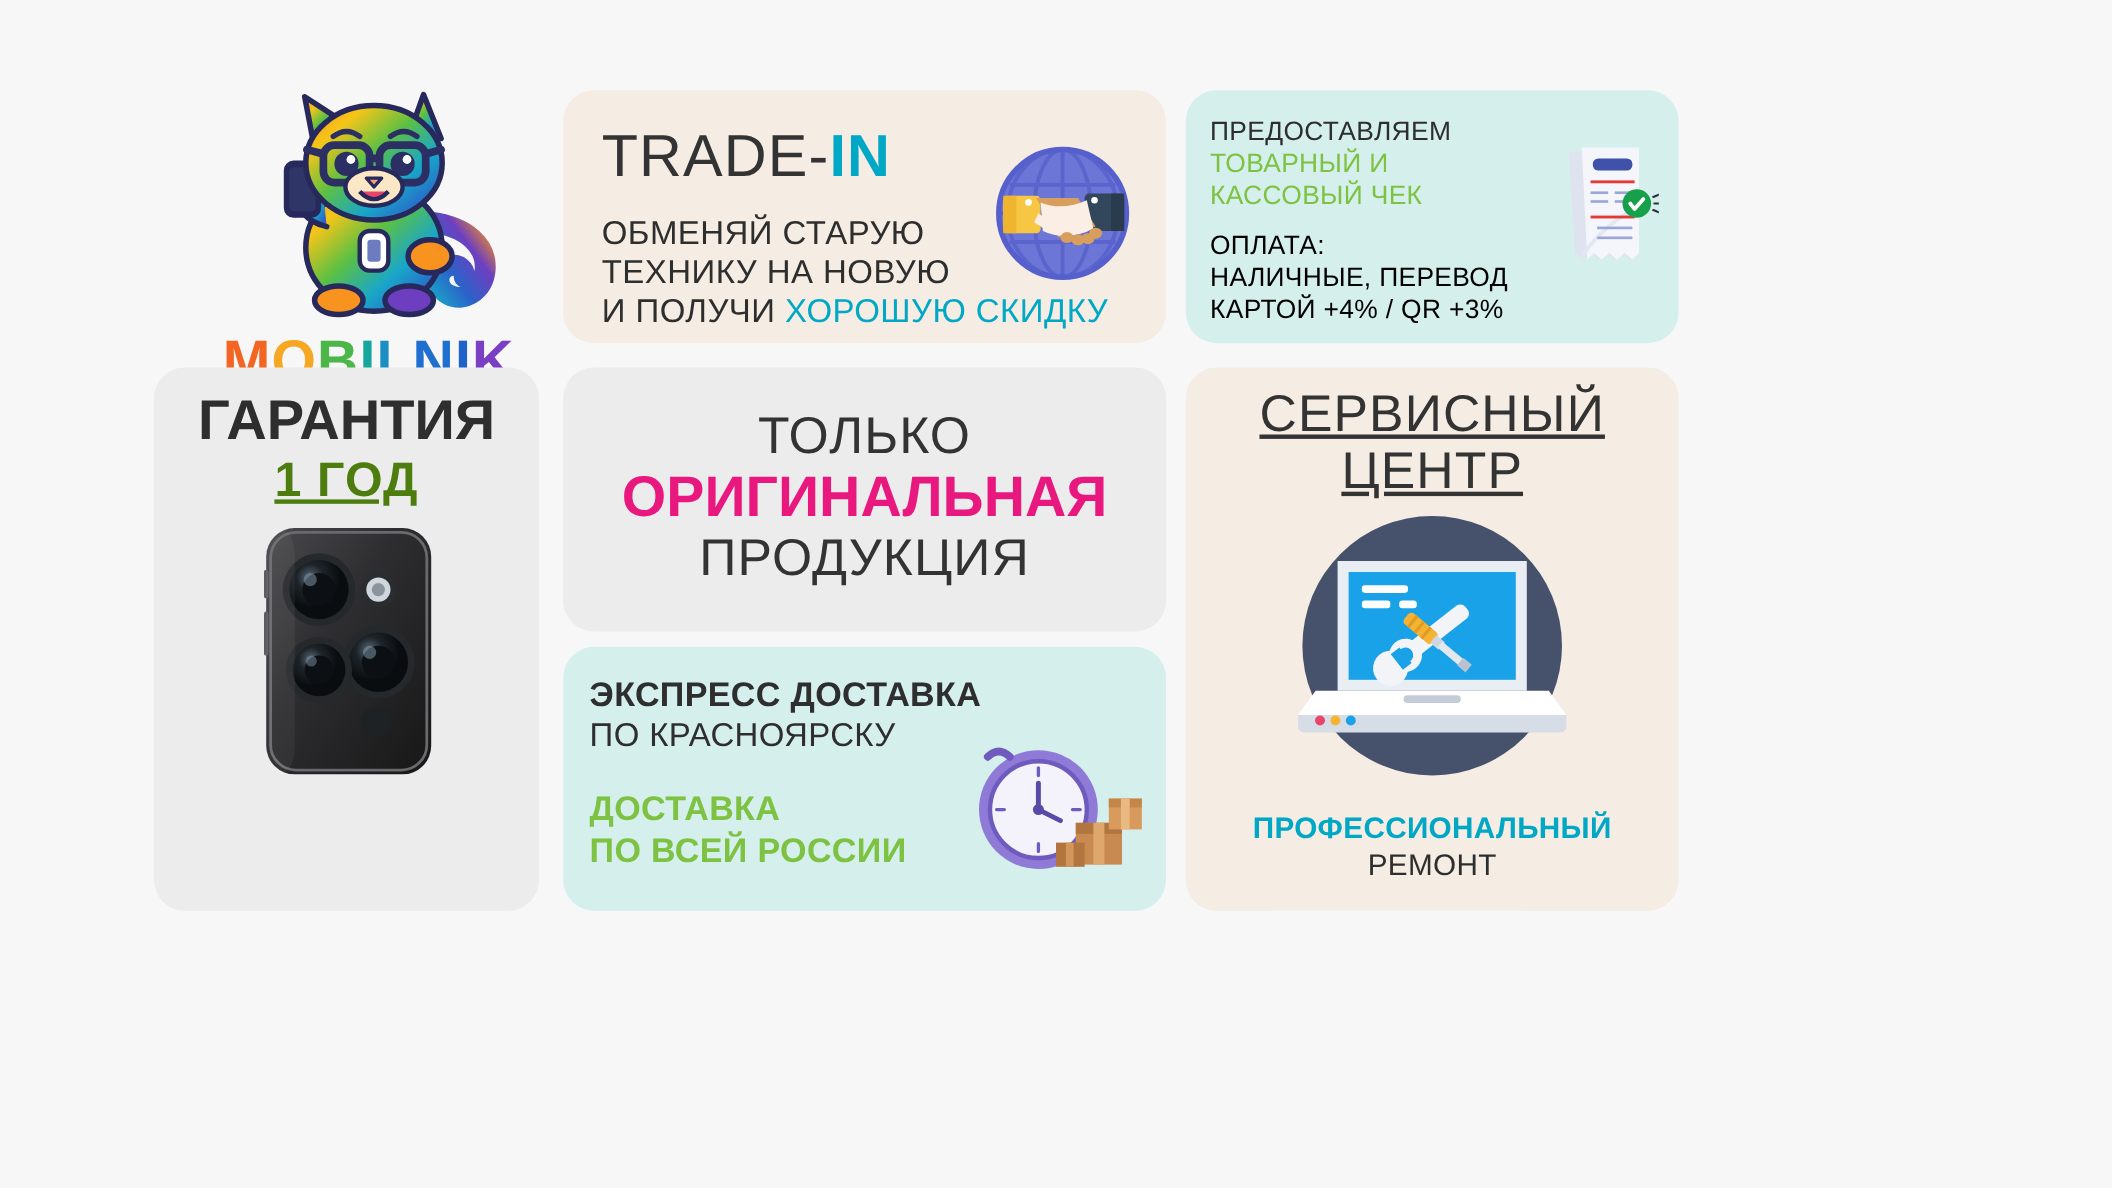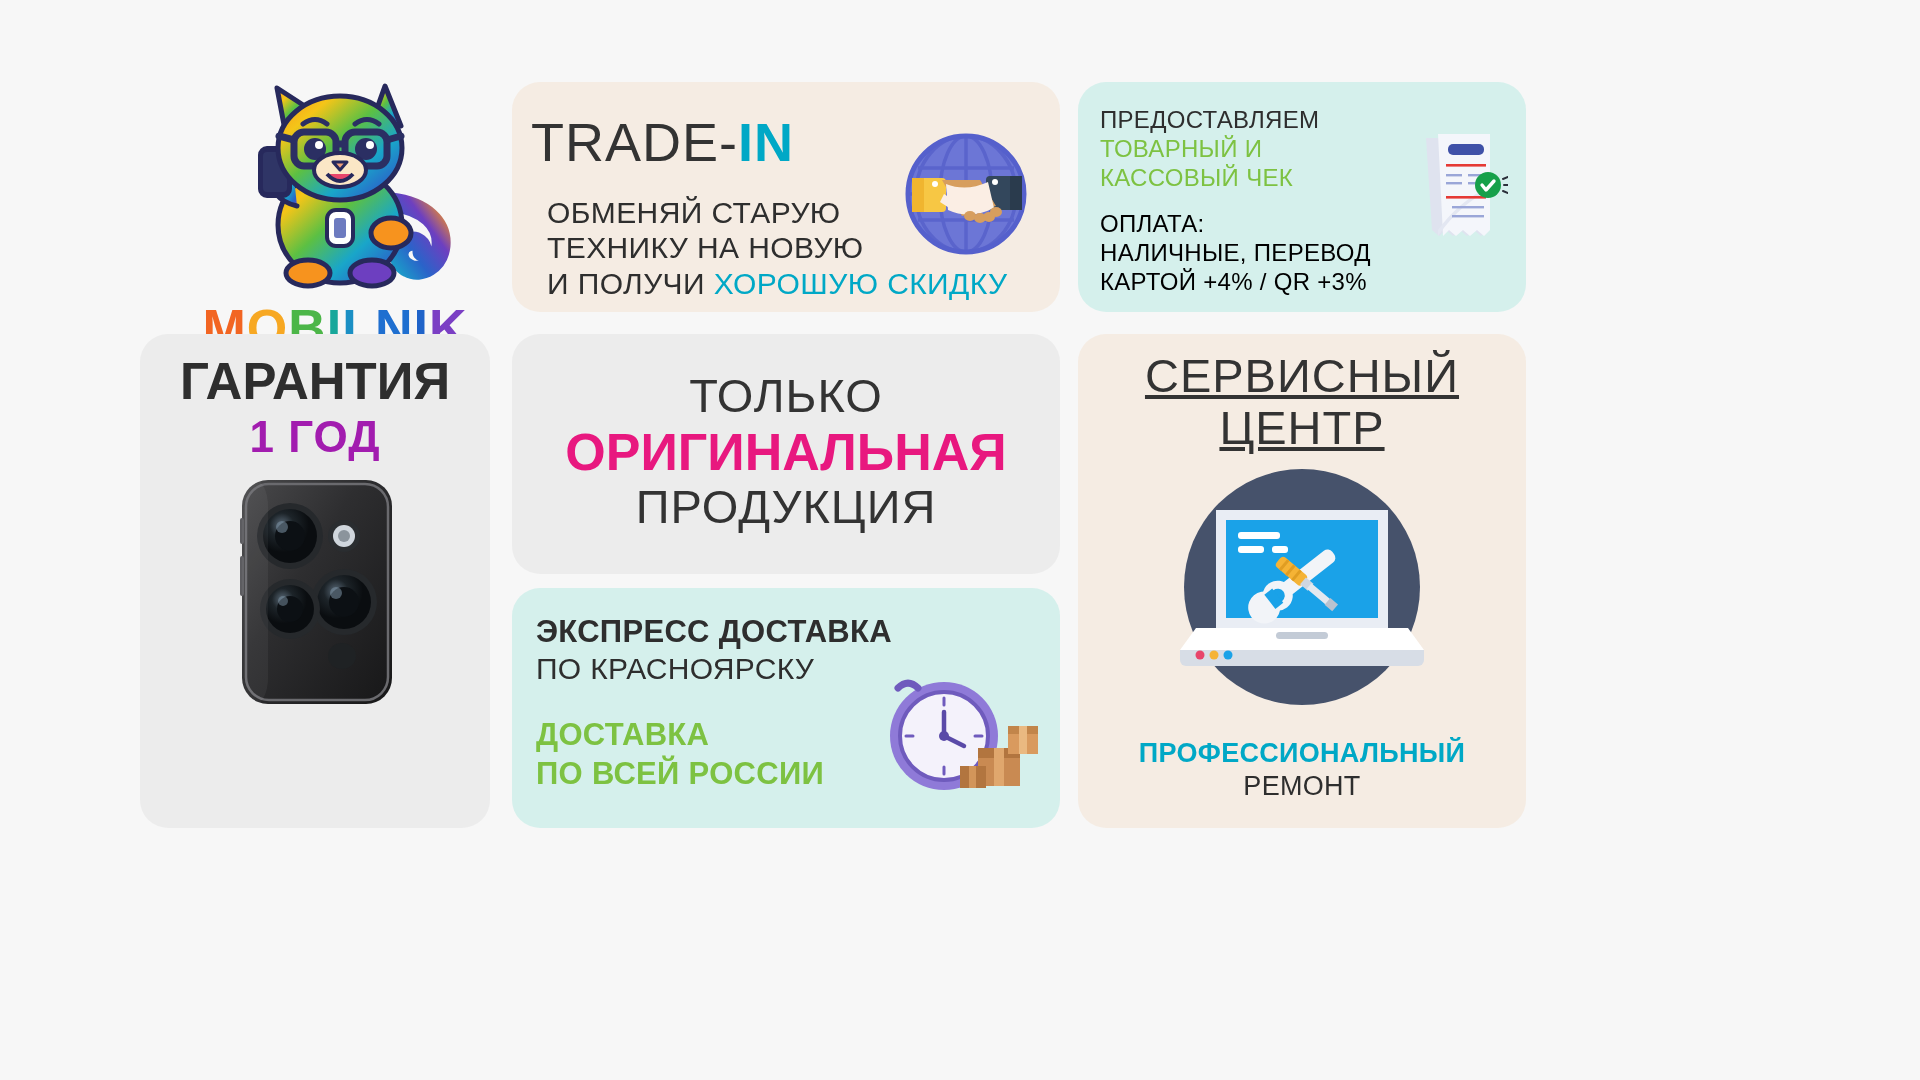--- a/index.html
+++ b/index.html
@@ -17,21 +17,21 @@
   
   #logo-block { position:absolute; left:170px; top:70px; width:330px; height:300px;
                 display:flex; flex-direction:column; align-items:center; justify-content:flex-start; }
   #cat-wrap { width:260px; height:230px; position:relative; }
   #logo-word { margin-top:2px; font-weight:bold; font-size:52px; letter-spacing:1px;
                font-family:"Liberation Sans", sans-serif; line-height:1; display:flex; }
   #logo-word span { display:inline-block; }
 
   
   #card-tradein { left:512px; top:82px; width:548px; height:230px; background:#f5ece3; }
-  #tradein-title { position:absolute; left:19px; top:33px; font-size:54px; font-weight:300;
+  #tradein-title { position:absolute; left:35px; top:33px; font-size:54px; font-weight:300;
                    color:#333333; letter-spacing:1px; line-height:1; }
   #tradein-title .hl { color:#00a8c6; font-weight:bold; }
   #tradein-lines { position:absolute; left:35px; top:113px; font-size:30px; color:#2e2e2e;
                    line-height:1.18; font-weight:400; letter-spacing:.4px; }
   #tradein-lines .hl { color:#00a8c6; }
   #handshake-icon { position:absolute; right:24px; top:42px; width:140px; height:140px; }
 
   
   #card-checks { left:1078px; top:82px; width:448px; height:230px; background:#d5f0ec; }
   #checks-text { position:absolute; left:22px; top:24px; font-size:24px; line-height:1.2;
@@ -40,21 +40,21 @@
   #checks-text .green { color:#7dc242; }
   #checks-pay { position:absolute; left:22px; top:128px; font-size:24px; line-height:1.2;
                 letter-spacing:.3px; }
   #receipt-icon { position:absolute; right:18px; top:48px; width:100px; height:118px; }
 
   
   #card-warranty { left:140px; top:334px; width:350px; height:494px; background:#ececec; }
   #warranty-title { position:absolute; left:0; right:0; top:18px; text-align:center;
                     font-size:51px; font-weight:bold; color:#2e2e2e; letter-spacing:0px; }
   #warranty-sub { position:absolute; left:0; right:0; top:78px; text-align:center;
-                  font-size:44px; font-weight:bold; color:#a21caf; letter-spacing:1px; }
+                  font-size:44px; font-weight:bold; color:#4d7c0f; letter-spacing:1px;text-decoration:underline; }
   #phone-wrap { position:absolute; left:50%; transform:translateX(-50%); top:140px;
                 width:190px; height:230px; }
   #warranty-foot { position:absolute; left:0; right:0; bottom:28px; text-align:center;
                    font-size:27px; color:#2e2e2e; line-height:1.22; font-weight:500;
                    letter-spacing:.3px; }
 
   
   #card-original { left:512px; top:334px; width:548px; height:240px; background:#ececec; }
   #original-text { position:absolute; left:0; right:0; top:36px; text-align:center;
                    line-height:1.12; }

